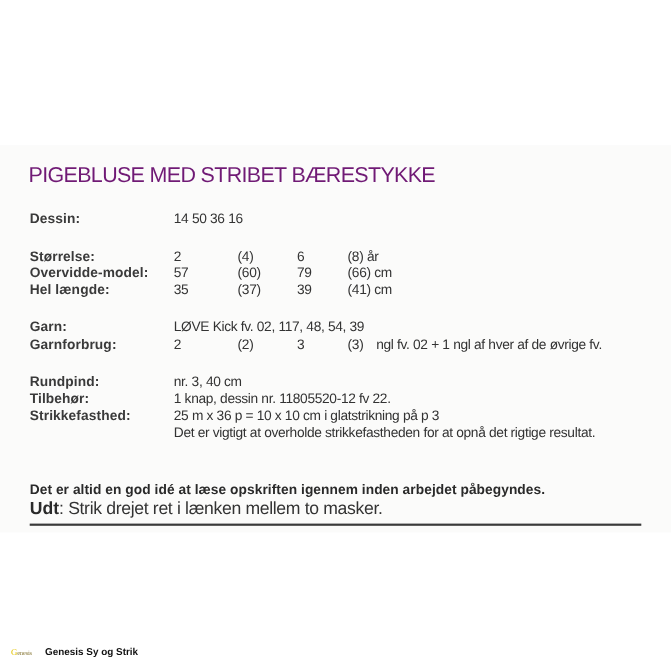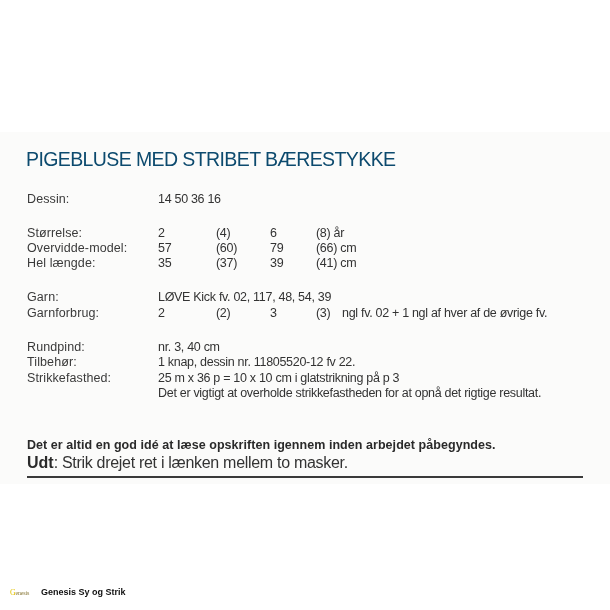--- a/index.html
+++ b/index.html
@@ -5,25 +5,25 @@
     * { margin: 0; padding: 0; box-sizing: border-box; }
     html, body { width: 610px; height: 610px; background: #ffffff; overflow: hidden; }
     body { position: relative; font-family: "Liberation Sans", sans-serif; color: #2a2a2a; }
 
     .sheet {
       position: absolute; left: 0; top: 132px; width: 610px; height: 352px;
       background: #fbfbfa;
     }
     .title {
       position: absolute; left: 26px; top: 148px;
-      font-size: 19.5px; letter-spacing: -0.6px; color: #0c4a6e;
+      font-size: 19.5px; letter-spacing: -0.6px; color: #701a75;
       font-weight: normal; white-space: nowrap;
     }
     .row { position: absolute; left: 0; width: 610px; height: 16px; font-size: 12.5px; white-space: nowrap; }
-    .lbl { position: absolute; left: 27px; font-weight: normal; color: #3a3a3a; letter-spacing: 0.1px; }
+    .lbl { position: absolute; left: 27px; font-weight: bold; color: #3a3a3a; letter-spacing: 0.1px; }
     .val { position: absolute; color: #333; letter-spacing: -0.3px; }
     .c1 { left: 158px; }
     .c2 { left: 216px; }
     .c3 { left: 270px; }
     .c4 { left: 316px; }
     .cwide { left: 158px; }
     .tail { position: absolute; left: 342px; color: #333; letter-spacing: -0.3px; }
 
     .notice {
       position: absolute; left: 27px; top: 438px; font-size: 12.5px;

